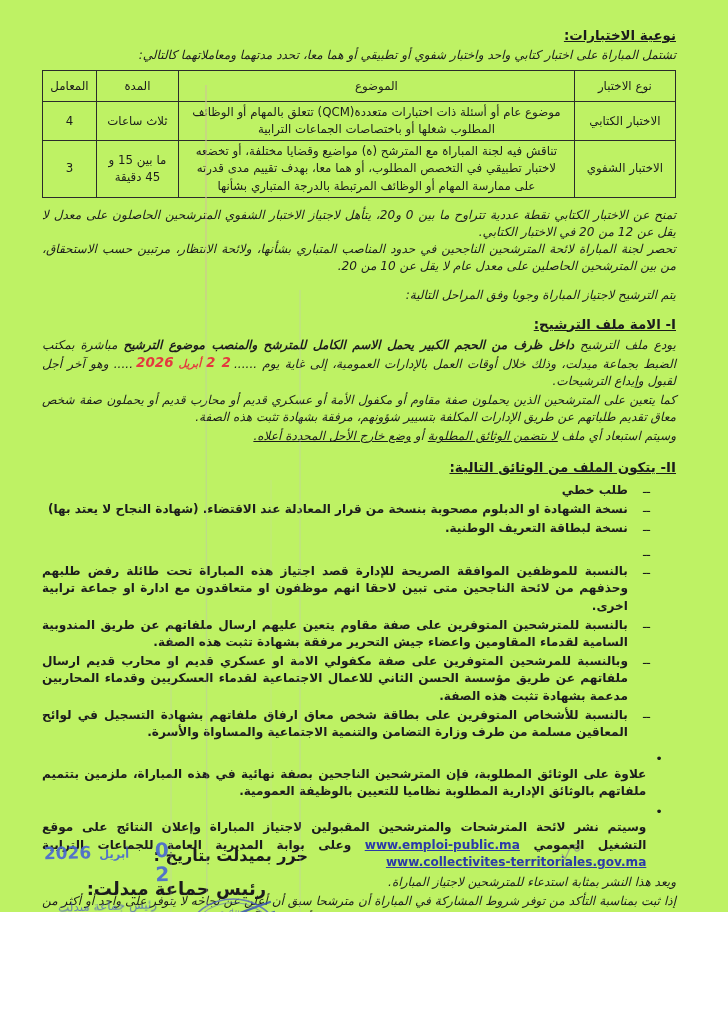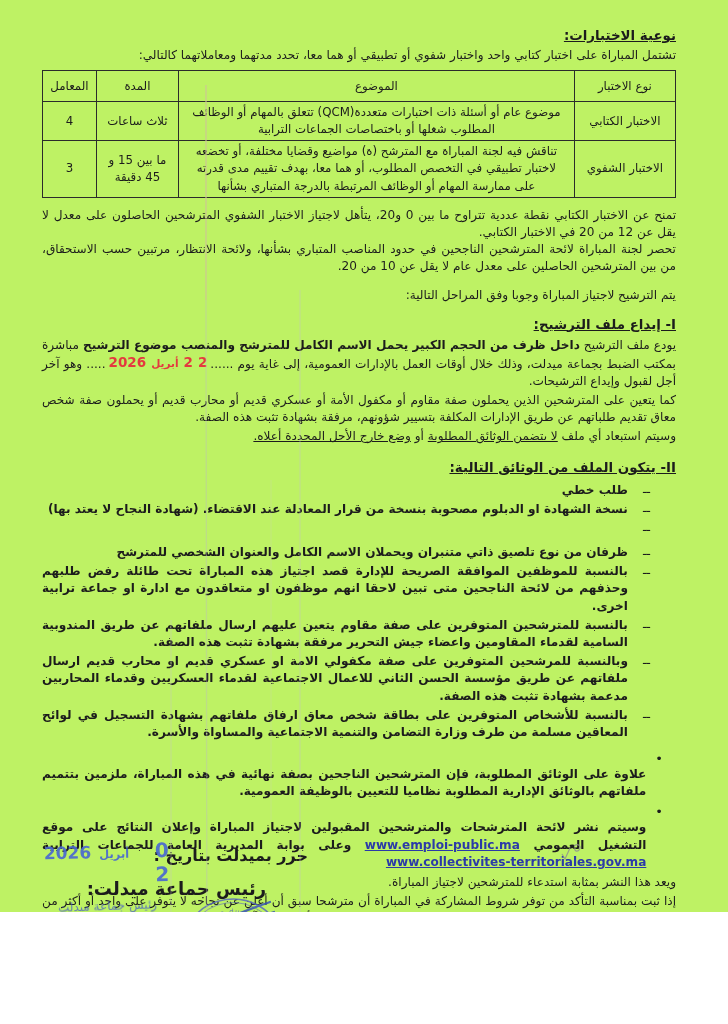--- a/index.html
+++ b/index.html
@@ -1,21 +1,21 @@
 <!DOCTYPE html>
 <html dir="rtl" lang="ar"><head>
 <meta charset="utf-8">
 <style>
   html,body{margin:0;padding:0;background:#ffffff;}
   .page{position:relative;width:728px;height:912px;background:#bef264;overflow:hidden;
         font-family:"DejaVu Sans",sans-serif;color:#1c1c1c;direction:rtl;}
   .content{position:absolute;inset:0;padding:26px 52px 0 42px;font-size:12.1px;line-height:1.42;}
   .h{font-size:13.4px;font-weight:bold;text-decoration:underline;}
   .h-top{margin-bottom:2px;}
-  .para{margin:0;text-align:justify;}
+  .para{margin:0;text-align:justify;font-style:italic;}
   .intro{margin-bottom:3px;}
   table.exam{width:100%;border-collapse:collapse;margin:6px 0 9px;}
   table.exam th,table.exam td{border:1.4px solid #2b2b2b;padding:2px 6px;text-align:center;
         font-weight:normal;font-size:11.8px;line-height:1.45;vertical-align:middle;}
   table.exam th{height:26px;}
   td.subject{padding:3px 12px;}
   .grading{margin-bottom:12px;}
   .h-method{margin:8px 0 2px;}
   .method-intro{margin-bottom:5px;}
   .h-deposit{margin:10px 0 3px;}
@@ -99,42 +99,42 @@
     </tbody>
       </table>
 
     <div class="grading">
       <p class="para">تمنح عن الاختبار الكتابي نقطة عددية تتراوح ما بين 0 و20، يتأهل لاجتياز الاختبار الشفوي المترشحين الحاصلون على معدل لا يقل عن 12 من 20 في الاختبار الكتابي.</p>
       <p class="para">تحصر لجنة المباراة لائحة المترشحين الناجحين في حدود المناصب المتباري بشأنها، ولائحة الانتظار، مرتبين حسب الاستحقاق، من بين المترشحين الحاصلين على معدل عام لا يقل عن 10 من 20.</p>
     </div>
 
     <p class="para method-intro">يتم الترشيح لاجتياز المباراة وجوبا وفق المراحل التالية:</p>
 
-    <div class="h h-deposit">I- إيداع ملف الترشيح:</div>
+    <div class="h h-deposit">I- الامة ملف الترشيح:</div>
     <p class="para mb2"><span>يودع ملف الترشيح </span><b class="seg">داخل ظرف من الحجم الكبير يحمل الاسم الكامل للمترشح والمنصب موضوع الترشيح</b><span> مباشرة بمكتب الضبط بجماعة ميدلت، وذلك خلال أوقات العمل بالإدارات العمومية، إلى غاية يوم </span><span class="dots">......</span><span class="rd rd-day">2 2</span><span class="rd rd-month">أبريل</span><span class="rd rd-year">2026</span><span class="dots">.....</span><span> وهو آخر أجل لقبول وإيداع الترشيحات.</span></p>
     <p class="para mb2">كما يتعين على المترشحين الذين يحملون صفة مقاوم أو مكفول الأمة أو عسكري قديم أو محارب قديم أو يحملون صفة شخص معاق تقديم طلباتهم عن طريق الإدارات المكلفة بتسيير شؤونهم، مرفقة بشهادة تثبت هذه الصفة.</p>
     <p class="para mb10"><span>وسيتم استبعاد أي ملف </span><u class="seg">لا يتضمن الوثائق المطلوبة</u><span> أو </span><u class="seg">وضع خارج الأجل المحددة أعلاه.</u></p>
 
     <div class="h h-docs">II- يتكون الملف من الوثائق التالية:</div>
 
     <div class="dlist">
       <div class="ditem">
           <span class="dash">ــ</span>
           <div class="dtext">طلب خطي</div>
         </div>
       <div class="ditem">
           <span class="dash">ــ</span>
           <div class="dtext">نسخة الشهادة او الدبلوم مصحوبة بنسخة من قرار المعادلة عند الاقتضاء. (شهادة النجاح لا يعتد بها)</div>
         </div>
       <div class="ditem">
           <span class="dash">ــ</span>
+          <div class="dtext">نسخة لبطاقة التعريف الوطنية.</div>
         </div>
       <div class="ditem gap-top">
           <span class="dash">ــ</span>
-          <div class="dtext">ظرفان من نوع تلصيق ذاتي متنبران ويحملان الاسم الكامل والعنوان الشخصي للمترشح</div>
         </div>
       <div class="ditem">
           <span class="dash">ــ</span>
           <div class="dtext">بالنسبة للموظفين الموافقة الصريحة للإدارة قصد اجتياز هذه المباراة تحت طائلة رفض طلبهم وحذفهم من لائحة الناجحين متى تبين لاحقا انهم موظفون او متعاقدون مع ادارة او جماعة ترابية اخرى.</div>
         </div>
       <div class="ditem">
           <span class="dash">ــ</span>
           <div class="dtext">بالنسبة للمترشحين المتوفرين على صفة مقاوم يتعين عليهم ارسال ملفاتهم عن طريق المندوبية السامية لقدماء المقاومين واعضاء جيش التحرير مرفقة بشهادة تثبت هذه الصفة.</div>
         </div>
       <div class="ditem">

